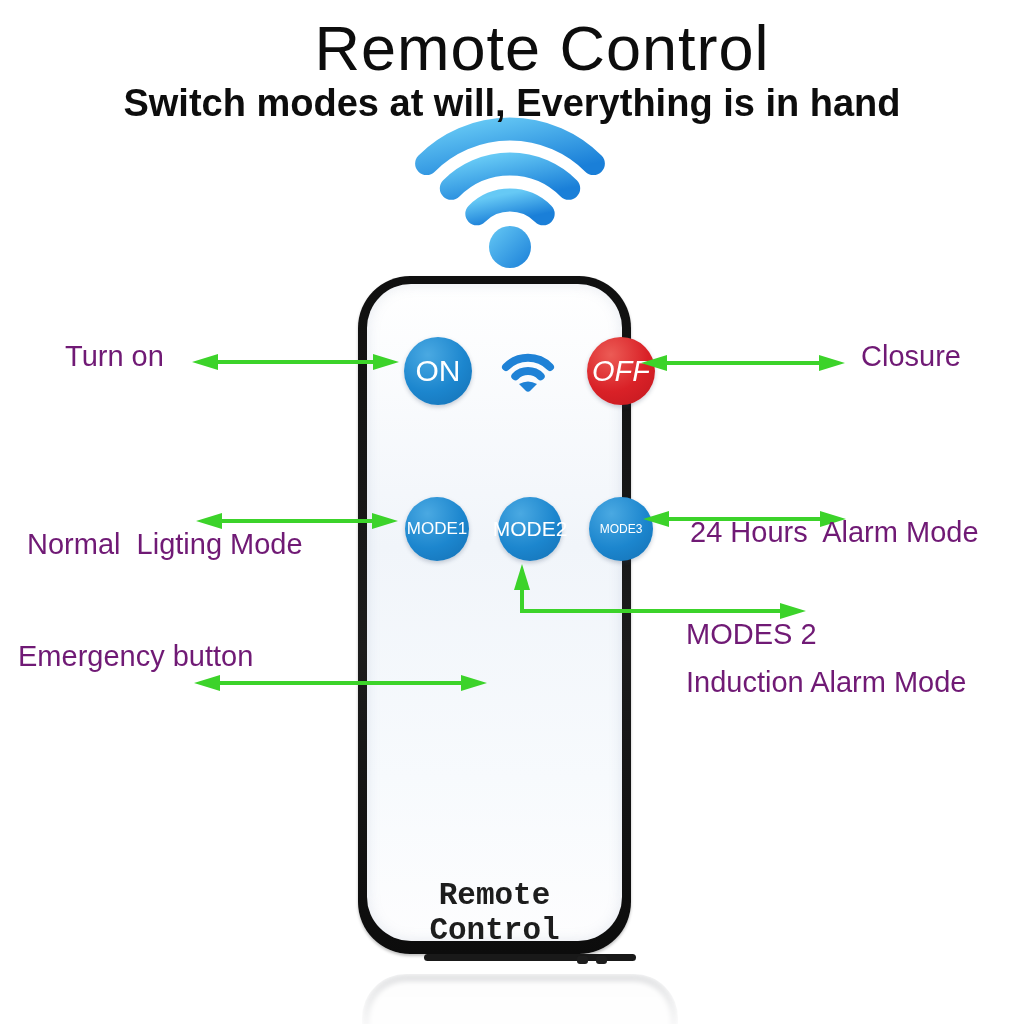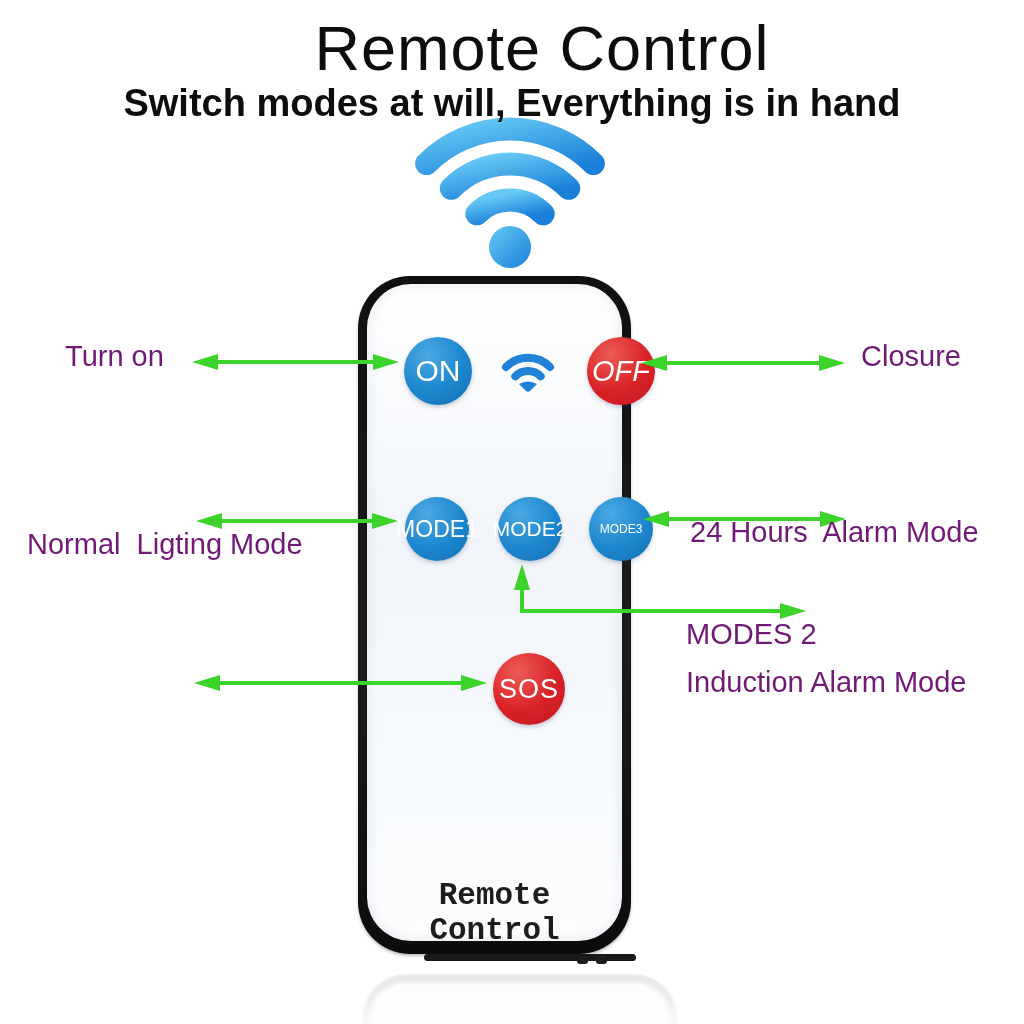--- a/index.html
+++ b/index.html
@@ -65,21 +65,21 @@
     justify-content: center;
     color: #ffffff;
     font-family: "Liberation Sans", sans-serif;
     cursor: pointer;
     box-shadow: 0 2px 4px rgba(40,60,90,0.25);
   }
   .btn.blue { background: radial-gradient(circle at 35% 26%, #4aa9e2 0%, #1c86ce 55%, #1470b4 100%); }
   .btn.red  { background: radial-gradient(circle at 35% 26%, #ec5b55 0%, #d92127 55%, #c1181f 100%); }
   .btn-on  { left: 37px;  top: 53px;  width: 68px; height: 68px; font-size: 30px; }
   .btn-off { left: 220px; top: 53px;  width: 68px; height: 68px; font-size: 29px; font-style: italic; }
-  .btn-mode1 { left: 38px;  top: 213px; width: 64px; height: 64px; font-size: 23px; }
+  .btn-mode1 { left: 38px;  top: 213px; width: 64px; height: 64px; font-size: 17px; }
   .btn-mode2 { left: 131px; top: 213px; width: 64px; height: 64px; font-size: 21px; }
   .btn-mode3 { left: 222px; top: 213px; width: 64px; height: 64px; font-size: 12px; }
   .btn-sos { left: 126px; top: 369px; width: 72px; height: 72px; font-size: 27px; letter-spacing: 1px; }
   .wifi-small { position: absolute; left: 128px; top: 64px; width: 66px; height: 46px; }
   .remote-brand {
     position: absolute;
     left: 0; right: 0; top: 594px;
     text-align: center;
     font-family: "Liberation Mono", "DejaVu Sans Mono", monospace;
     font-size: 31px;
@@ -172,37 +172,35 @@
       </div>
       <div class="btn blue btn-mode1">
         <span>MODE1</span>
       </div>
       <div class="btn blue btn-mode2">
         <span>MODE2</span>
       </div>
       <div class="btn blue btn-mode3">
         <span>MODE3</span>
       </div>
-      <div class="btn red btn-sos">
-        <span>SOS</span>
-      </div>
       <div class="remote-brand">Remote Control</div>
     </div>
   </div>
   <div class="bottom-bar"></div>
   <div class="bottom-bump bump-1"></div>
   <div class="bottom-bump bump-2"></div>
   <div class="reflection"></div>
 
   <div class="ann lbl-turn-on">Turn on</div>
   <div class="ann lbl-closure">Closure</div>
   <div class="ann lbl-modes1-d">Normal  Ligting Mode</div>
   <div class="ann lbl-modes3-d">24 Hours  Alarm Mode</div>
   <div class="ann lbl-modes2-t">MODES 2</div>
   <div class="ann lbl-modes2-d">Induction Alarm Mode</div>
+  <div class="ann lbl-emergency">Emergency button</div>
 
   <svg class="arrows" viewBox="0 0 1024 1024" aria-hidden="true">
     <g>
       <line x1="214" y1="362" x2="377" y2="362" stroke="#3cd32a" stroke-width="4"></line>
       <polygon points="192,362 218,354 218,370" fill="#3cd32a"></polygon>
       <polygon points="399,362 373,354 373,370" fill="#3cd32a"></polygon>
     </g>
     <g>
       <line x1="663" y1="363" x2="823" y2="363" stroke="#3cd32a" stroke-width="4"></line>
       <polygon points="641,363 667,355 667,371" fill="#3cd32a"></polygon>

